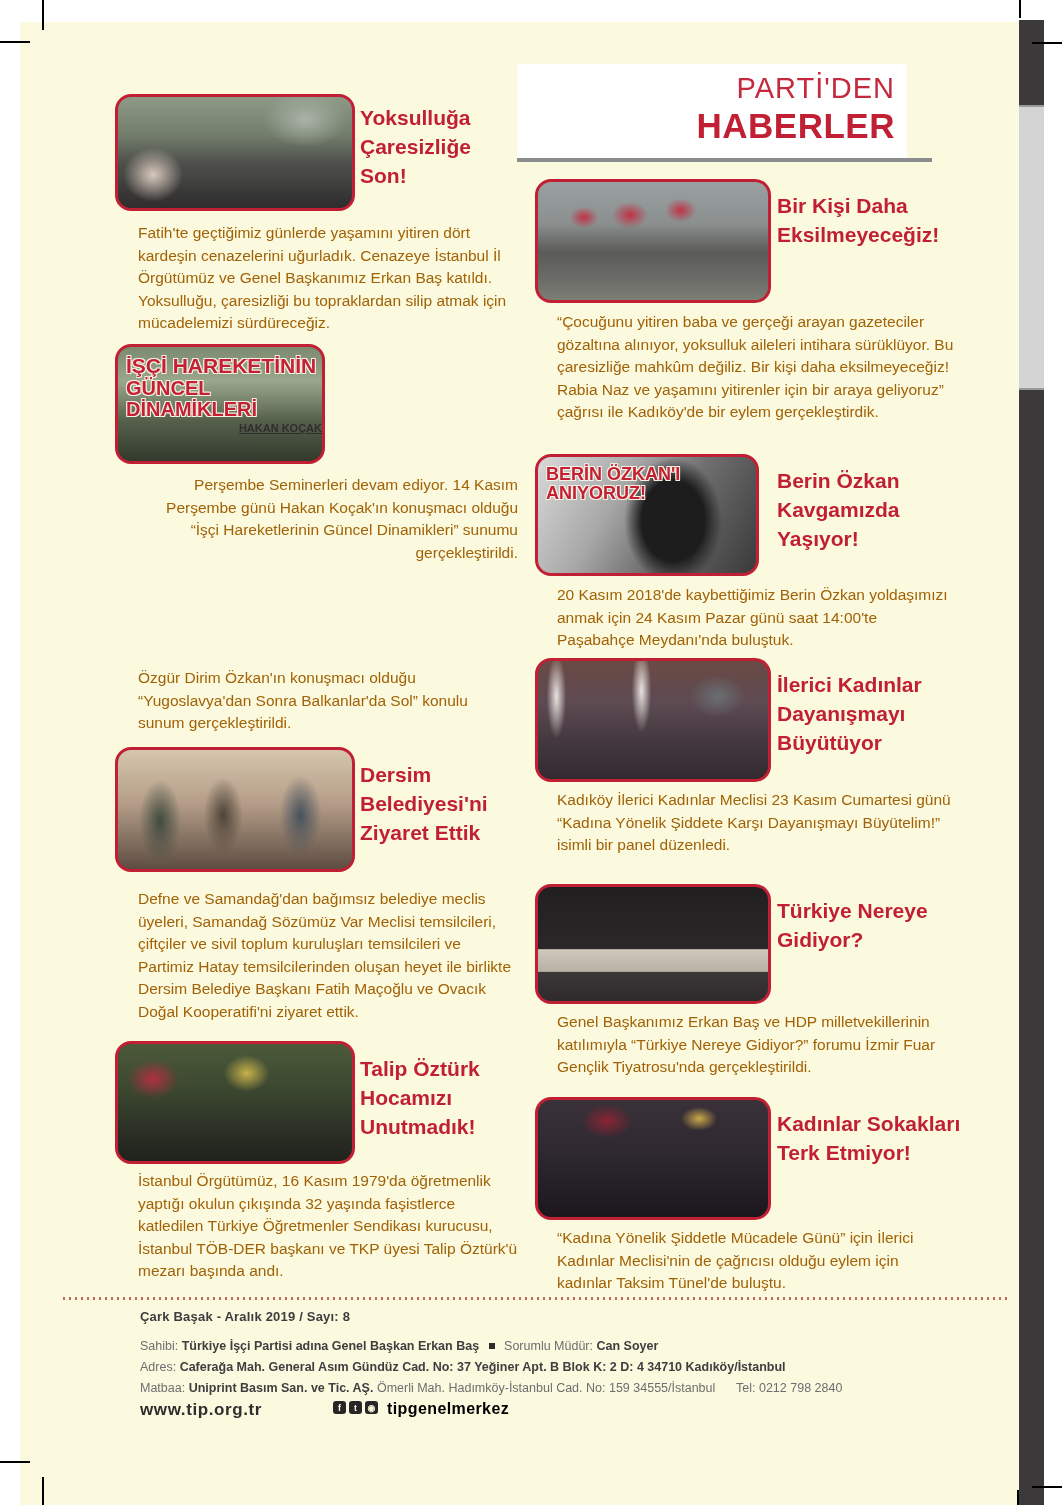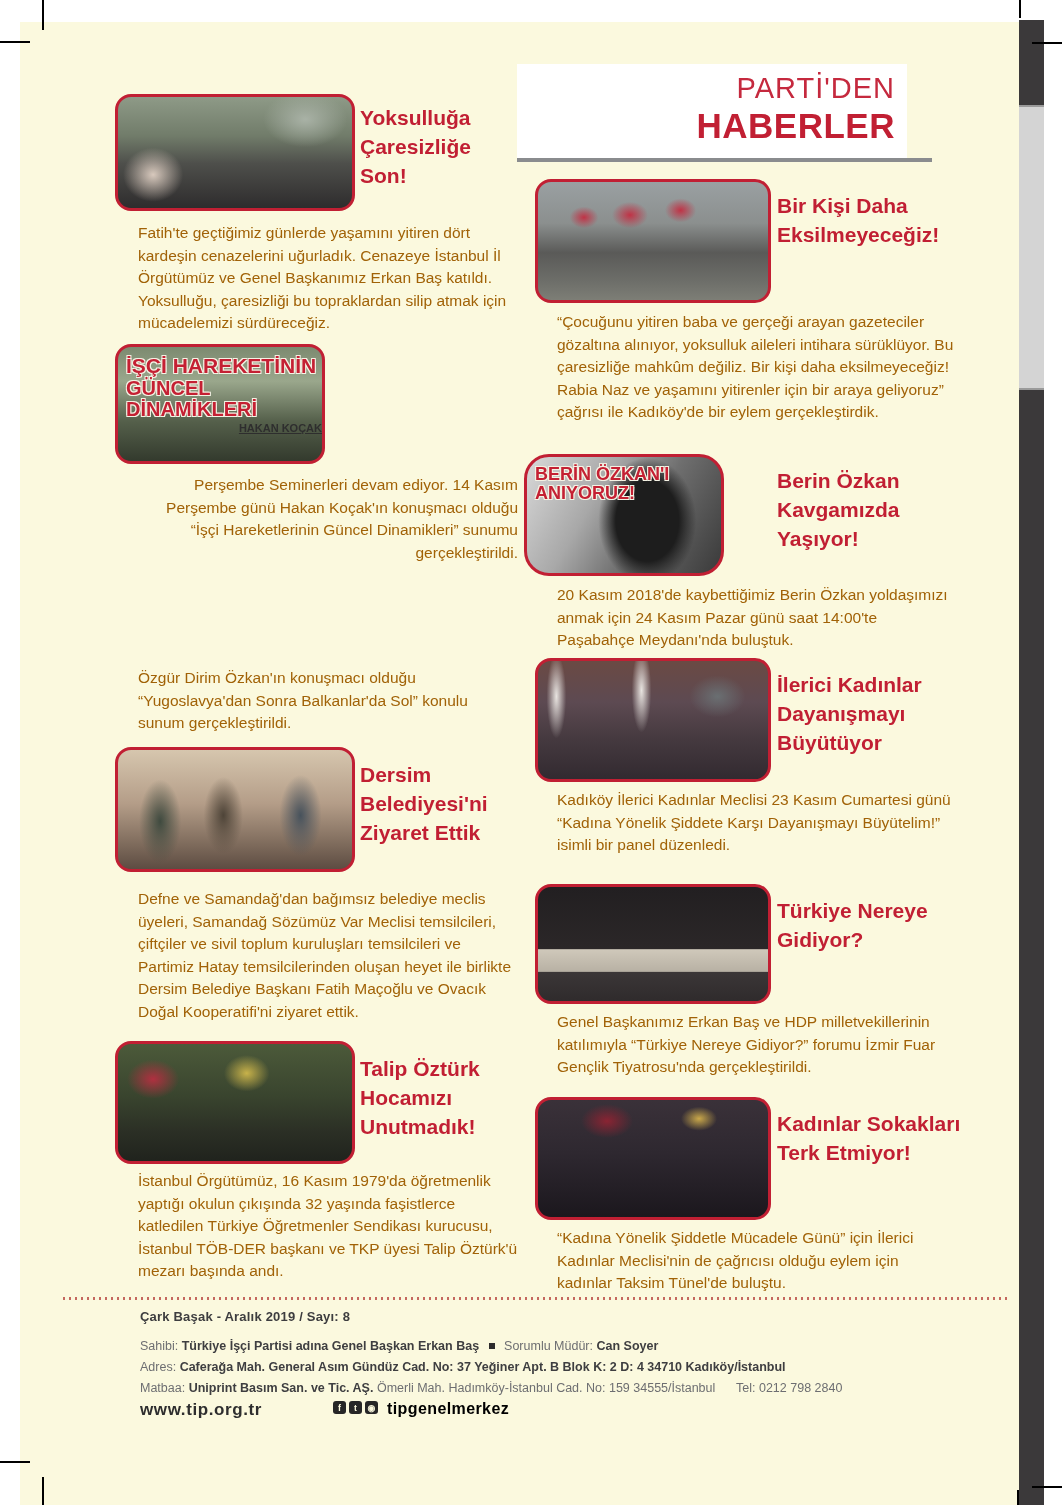--- a/index.html
+++ b/index.html
@@ -35,23 +35,23 @@
                linear-gradient(180deg,#d6c6ae 0%,#b49d88 45%,#7d6a5b 80%,#5d4c42 100%);}
   .ph-l4{left:115px;top:1041px;width:240px;height:123px;
     background:radial-gradient(40px 30px at 15% 30%,#b03040,transparent 65%),
                radial-gradient(35px 28px at 55% 25%,#c8b24a,transparent 65%),
                linear-gradient(180deg,#4c5a3a 0%,#39442e 45%,#2b2f25 75%,#20231d 100%);}
   .ph-r1{left:535px;top:179px;width:236px;height:124px;
     background:radial-gradient(30px 22px at 40% 28%,#c03346,transparent 60%),
                radial-gradient(26px 20px at 62% 24%,#c03346,transparent 60%),
                radial-gradient(24px 18px at 20% 30%,#c03346,transparent 60%),
                linear-gradient(180deg,#9aa0a2 0%,#8b8f8e 35%,#5a5a58 60%,#6e6f6a 85%,#7d7e76 100%);}
-  .ph-r2{left:524px;top:454px;width:200px;height:122px;
+  .ph-r2{left:535px;top:454px;width:224px;height:122px;
     background:radial-gradient(70px 90px at 62% 55%,#1d1d1d 0 45%,transparent 70%),
-               linear-gradient(120deg,#d9d9d9 0%,#a8a8a8 35%,#6f6f6f 60%,#3a3a3a 100%);border-radius:25px;}
+               linear-gradient(120deg,#d9d9d9 0%,#a8a8a8 35%,#6f6f6f 60%,#3a3a3a 100%);}
   .ph-r3{left:535px;top:658px;width:236px;height:124px;
     background:radial-gradient(14px 60px at 8% 30%,#e8e4e0,transparent 70%),
                radial-gradient(14px 60px at 45% 25%,#e8e4e0,transparent 70%),
                radial-gradient(40px 30px at 78% 30%,#6a6f72,transparent 70%),
                linear-gradient(180deg,#6b4a44 0%,#5d4a52 35%,#463a40 65%,#322a30 100%);}
   .ph-r4{left:535px;top:884px;width:236px;height:120px;
     background:linear-gradient(180deg,#221f21 0%,#2b2728 54%,#cfc8ba 55%,#b8b1a4 74%,#3b3637 75%,#2f2b2c 100%);}
   .ph-r5{left:535px;top:1097px;width:236px;height:123px;
     background:radial-gradient(40px 26px at 30% 18%,#8a2433,transparent 65%),
                radial-gradient(30px 20px at 70% 16%,#caa84a,transparent 60%),

